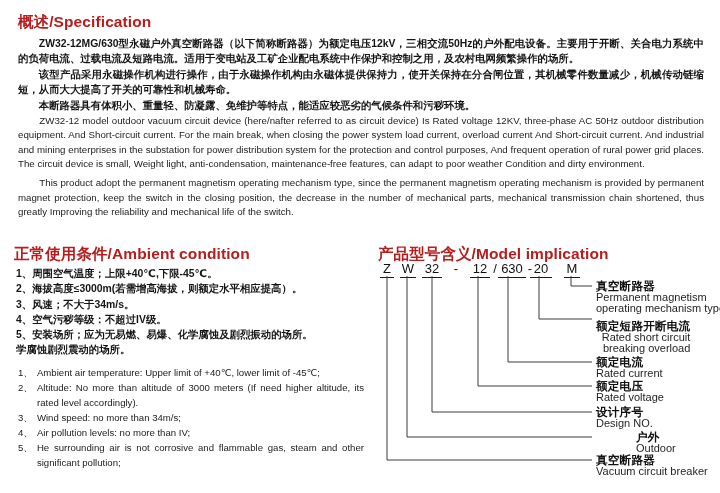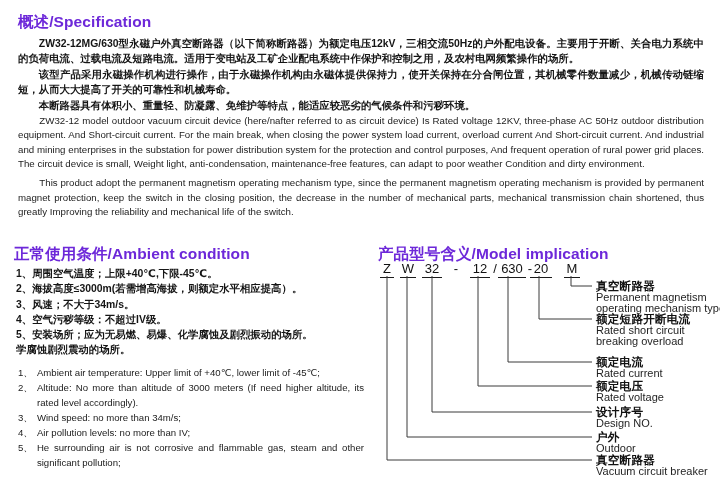--- a/index.html
+++ b/index.html
@@ -19,21 +19,21 @@
   }
 
   .page {
     position: absolute;
     inset: 0;
   }
 
   
   .section-heading {
     position: absolute;
-    color: #6d28d9;
+    color: #b91c1c;
     font-weight: bold;
     font-size: 15.5px;
     letter-spacing: 0.1px;
     white-space: nowrap;
   }
   #heading-spec { left: 18px; top: 12px; }
   #heading-ambient { left: 14px; top: 244px; }
   #heading-model { left: 378px; top: 244px; }
 
   
@@ -237,38 +237,38 @@
         <path d="M 54 14 L 54 150 L 214 150" fill="none" stroke="#3a3a3a" stroke-width="1"></path>
         <path d="M 29 14 L 29 175 L 214 175" fill="none" stroke="#3a3a3a" stroke-width="1"></path>
         <path d="M 9 14 L 9 198 L 214 198" fill="none" stroke="#3a3a3a" stroke-width="1"></path>
       </svg>
     <div id="model-labels">
         <div class="model-label" style="top: 17px;">
           <div class="label-cn">真空断路器</div>
           <div class="label-en">Permanent magnetism</div>
           <div class="label-en">operating mechanism type</div>
         </div>
-        <div class="model-label" style="top: 50px;">
+        <div class="model-label" style="top: 57px; text-align: right;">
           <div class="label-cn">额定短路开断电流</div>
           <div class="label-en">Rated short circuit</div>
           <div class="label-en">breaking overload</div>
         </div>
         <div class="model-label" style="top: 93px;">
           <div class="label-cn">额定电流</div>
           <div class="label-en">Rated current</div>
         </div>
         <div class="model-label" style="top: 117px;">
           <div class="label-cn">额定电压</div>
           <div class="label-en">Rated voltage</div>
         </div>
         <div class="model-label" style="top: 143px;">
           <div class="label-cn">设计序号</div>
           <div class="label-en">Design NO.</div>
         </div>
-        <div class="model-label" style="top: 168px;">
+        <div class="model-label" style="top: 168px; margin-left: 40px;">
           <div class="label-cn">户外</div>
           <div class="label-en">Outdoor</div>
         </div>
         <div class="model-label" style="top: 191px;">
           <div class="label-cn">真空断路器</div>
           <div class="label-en">Vacuum circuit breaker</div>
         </div>
       </div>
   </div>
 

